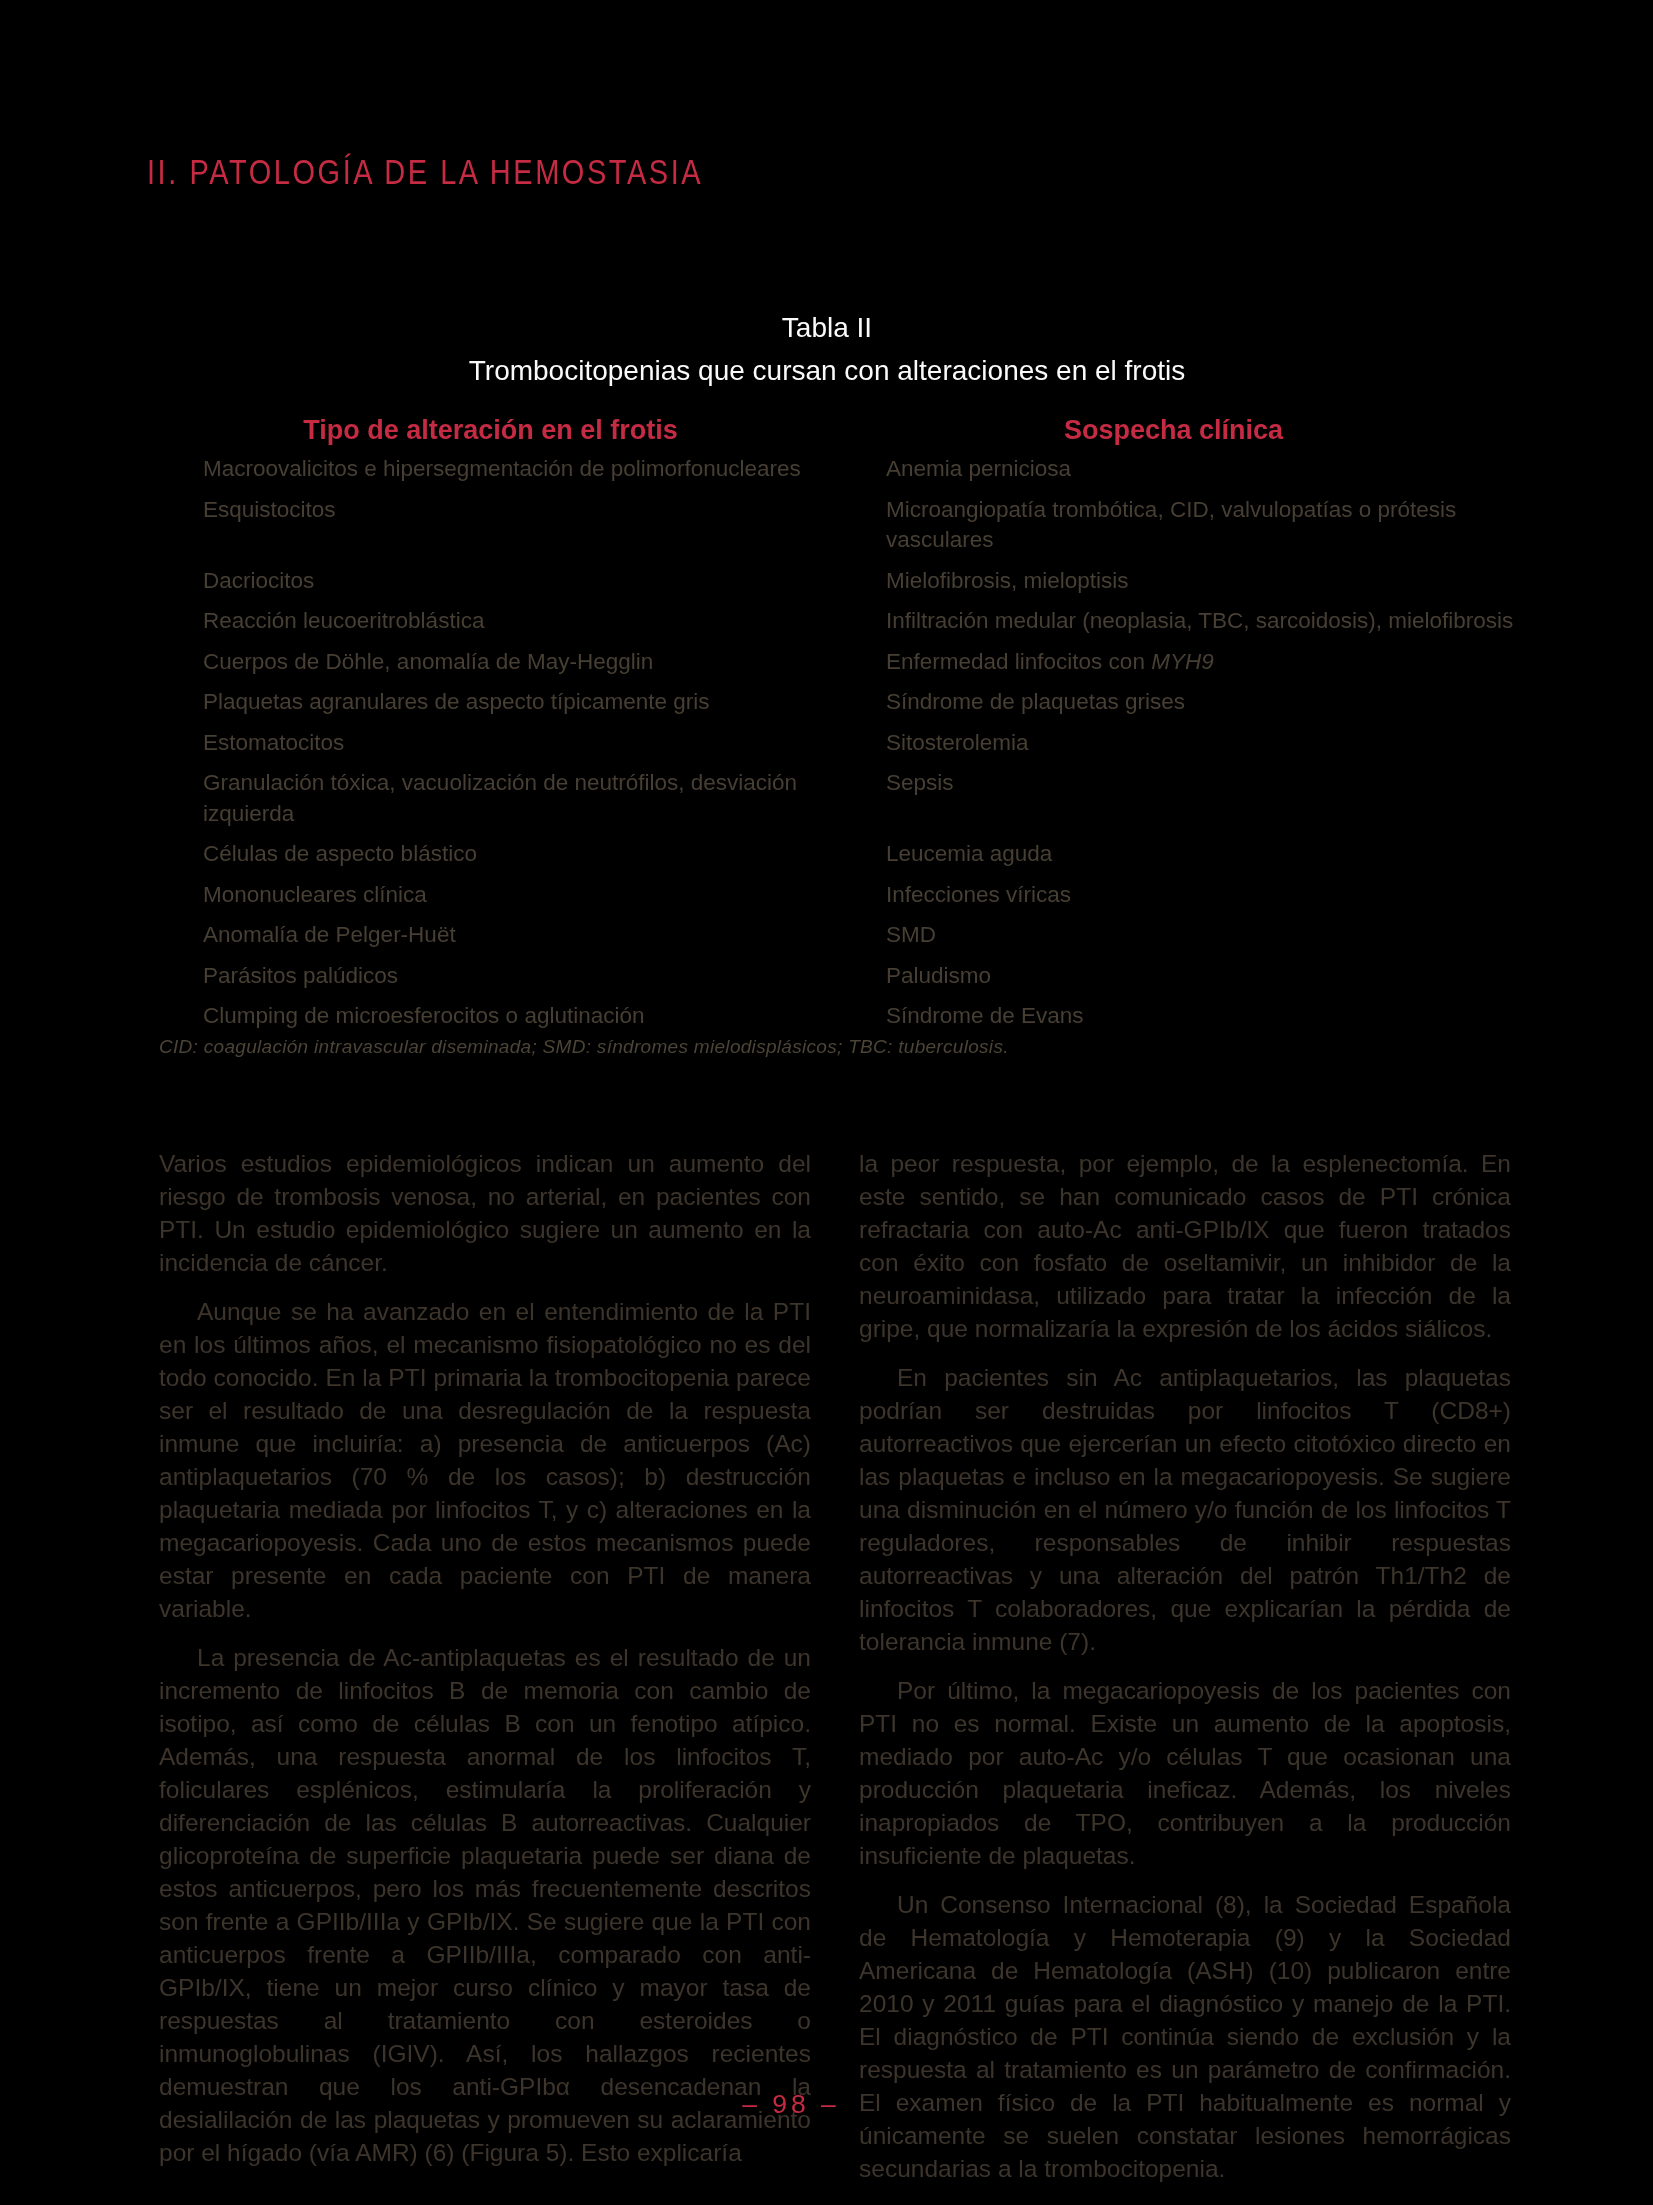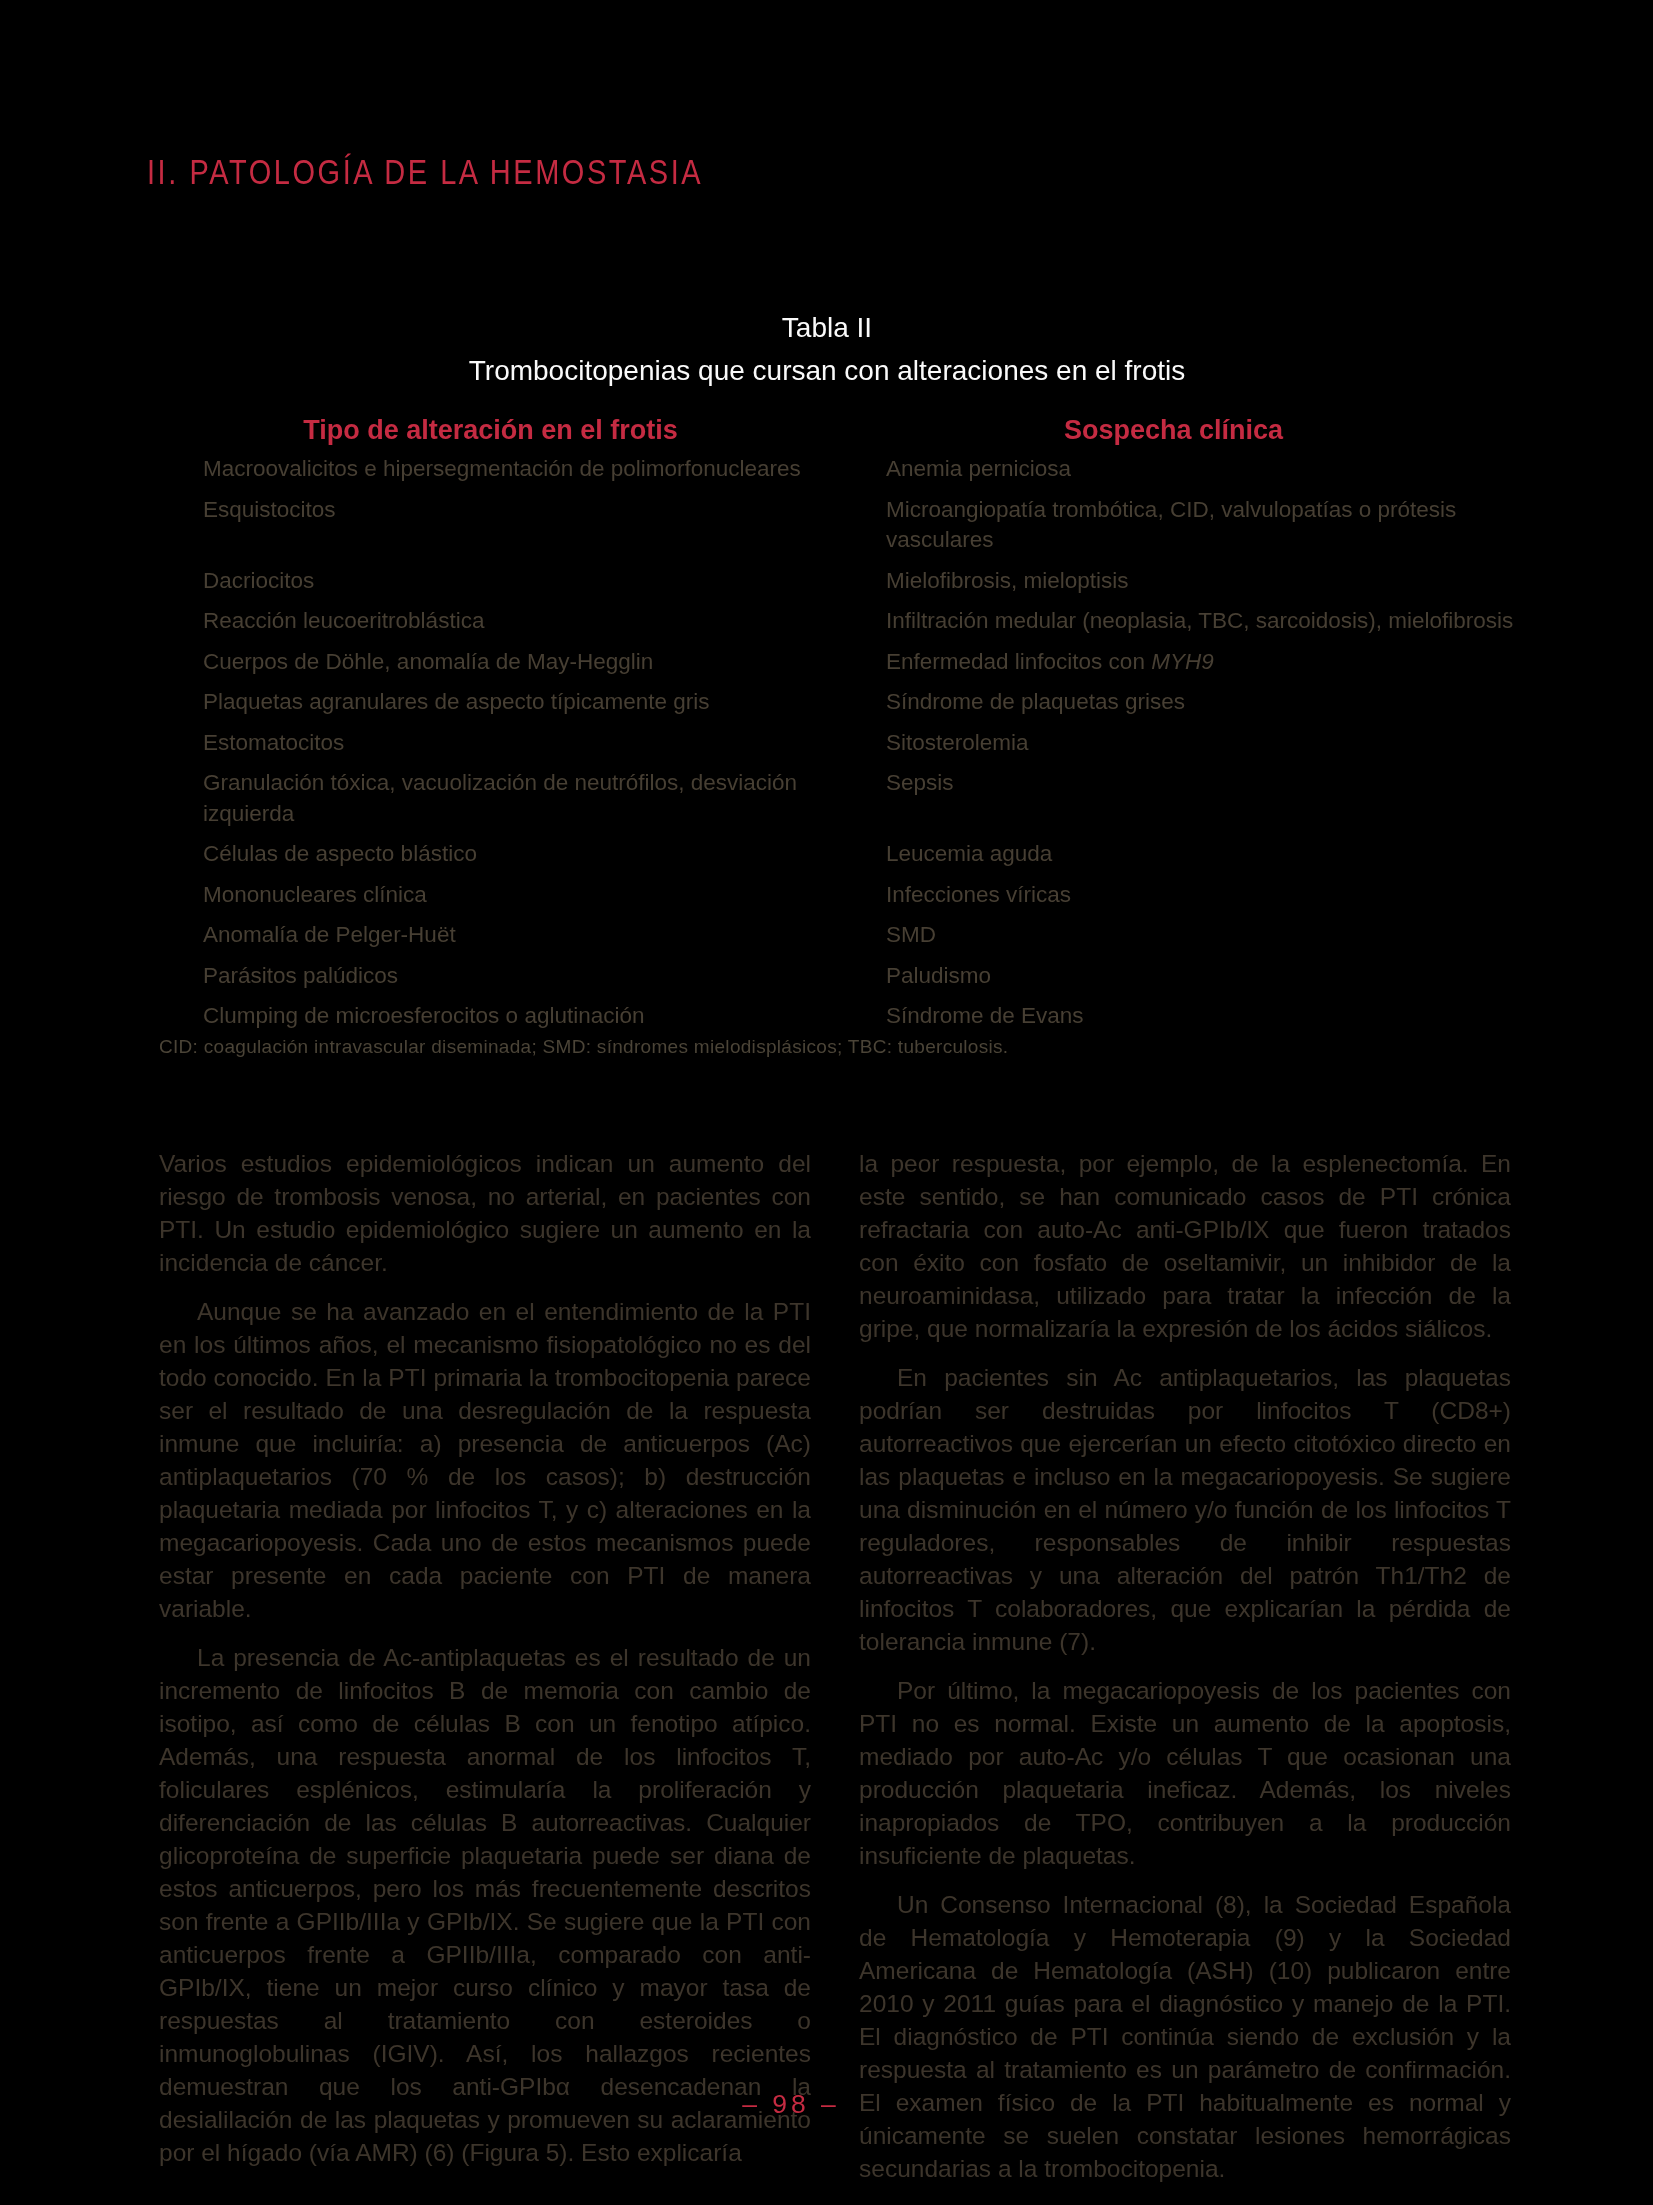--- a/index.html
+++ b/index.html
@@ -67,20 +67,21 @@
     margin-left:44px;
   }
   .t-row{display:contents;}
   .cell{padding:0;}
   .italic{font-style:italic;}
   .table-footnote{
     position:absolute;
     left:159px; top:1036px;
     width:1326px;
     font-size:19px;
+    font-style:italic;
     color:var(--footnote-text);
     letter-spacing:0.3px;
   }
   .body-col{
     position:absolute;
     top:1131px;
     width:684px;
     color:var(--body-text);
     font-size:24.5px;
     line-height:33px;

